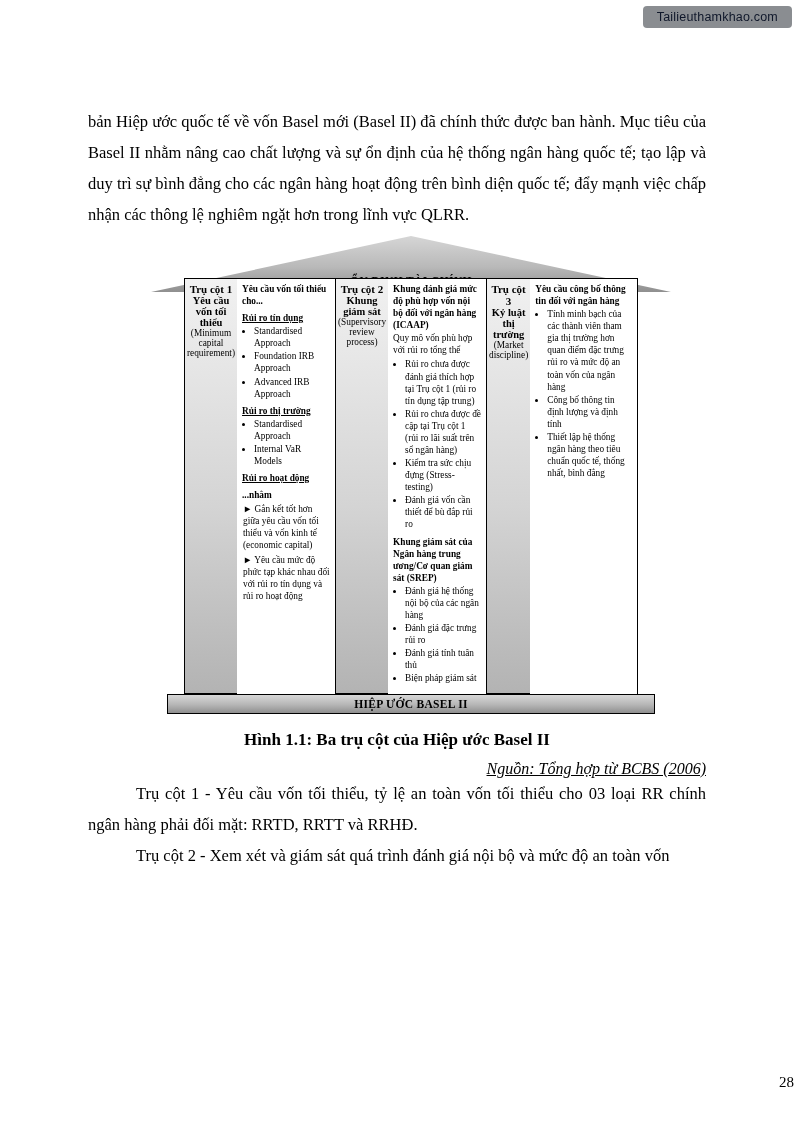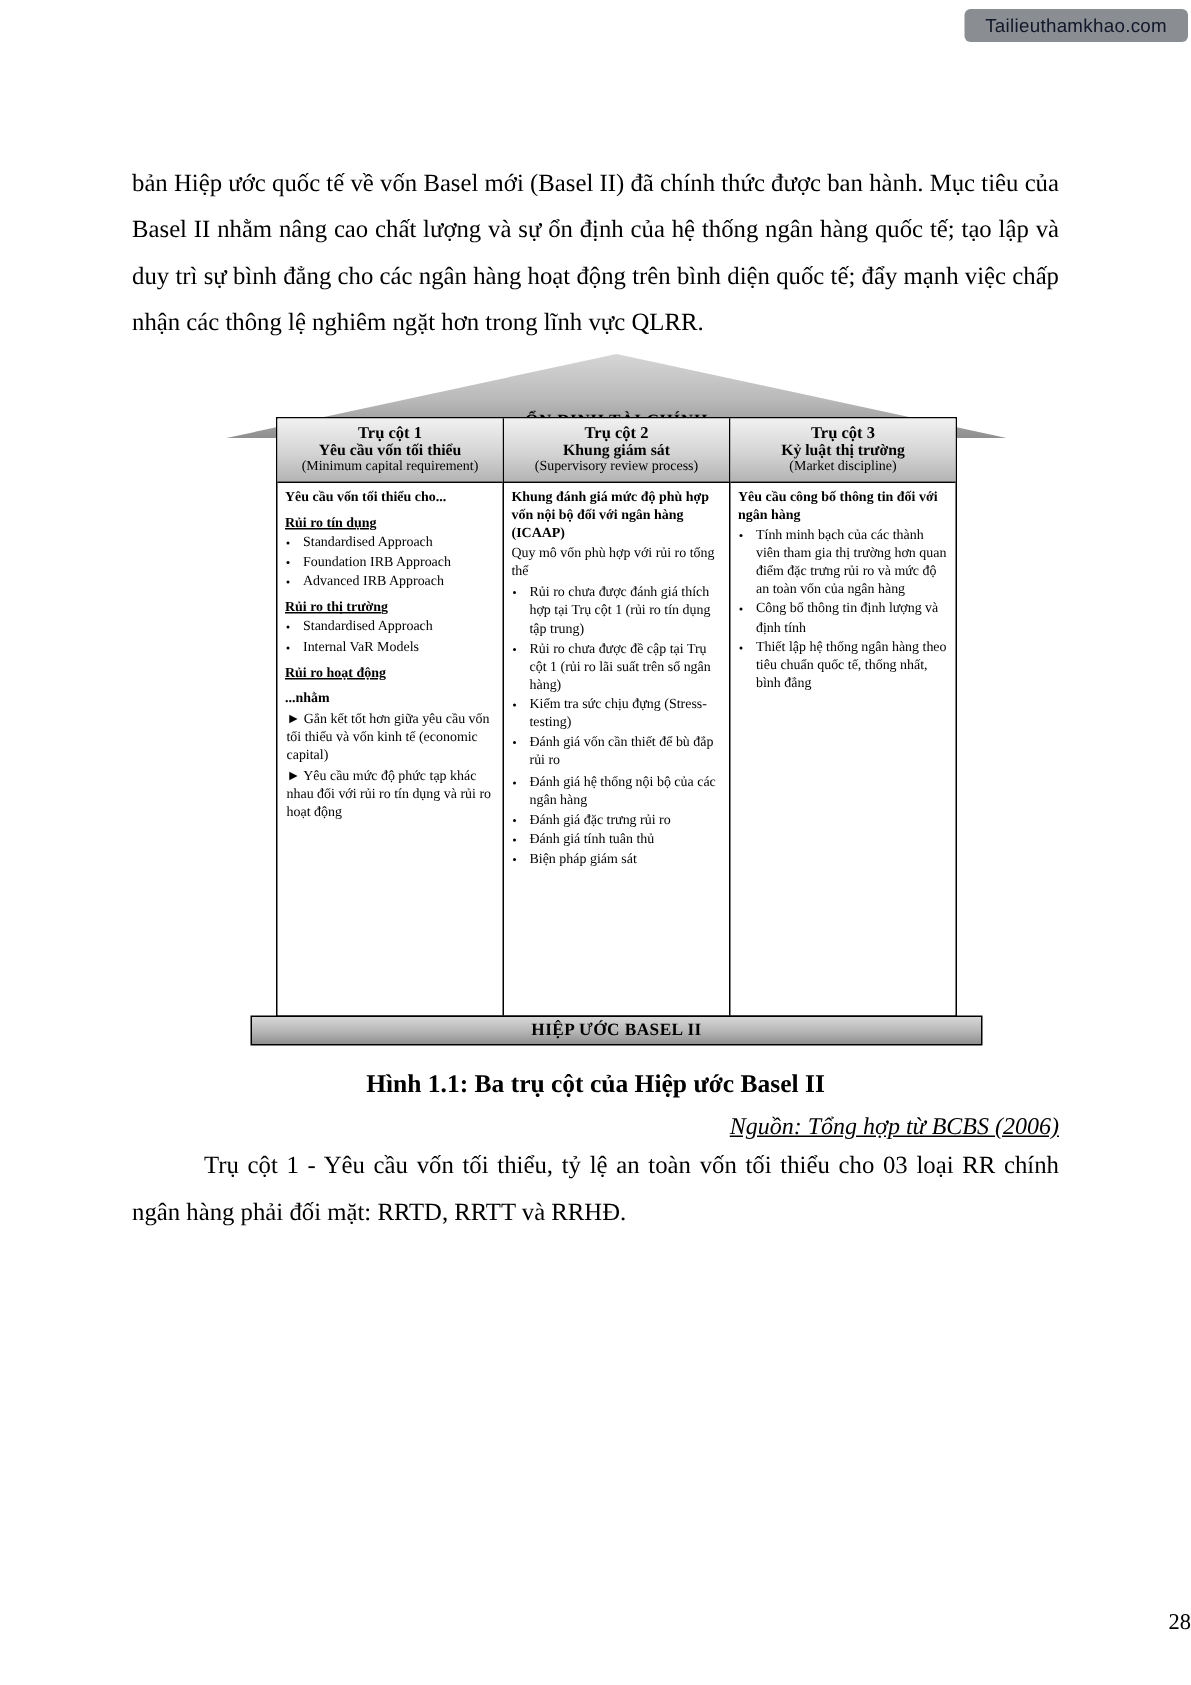--- a/index.html
+++ b/index.html
@@ -28,21 +28,21 @@
     clip-path:polygon(50% 0, 100% 100%, 0 100%);
     display:flex; align-items:flex-end; justify-content:center;
   }
   .roof-label { font-weight:bold; font-size:11.5px; padding-bottom:5px; letter-spacing:0.4px; }
 
   .pillars-table {
     width:452px; margin:-14px auto 0; position:relative;
     display:flex; align-items:stretch;
     border:1.5px solid #000; background:#fff;
   }
-  .pillar { flex:1; display:flex; flex-direction:column; border-right:1px solid #000; min-width:0; }
+  .pillar { flex:1; display:flex; flex-direction:row; border-right:1px solid #000; min-width:0; }
   .pillar:last-child { border-right:none; }
   .pillar-header {
     border-bottom:1px solid #000; text-align:center; padding:4px 2px 5px;
     background:linear-gradient(180deg,#f1f1f1 0%,#d4d4d4 55%,#b3b3b3 100%);
   }
   .pillar-header .t1 { font-weight:bold; font-size:11px; }
   .pillar-header .t2 { font-weight:bold; font-size:10.5px; }
   .pillar-header .t3 { font-size:9.3px; }
   .pillar-body {
     padding:4px 5px 6px; font-size:9.3px; line-height:1.3;
@@ -117,20 +117,21 @@
             </div>
           <div class="pillar-body">
               <div class="blk-heading">Khung đánh giá mức độ phù hợp vốn nội bộ đối với ngân hàng (ICAAP)</div>
               <div class="blk-para">Quy mô vốn phù hợp với rủi ro tổng thể</div>
               <ul class="blk-bullets">
                 <li>Rủi ro chưa được đánh giá thích hợp tại Trụ cột 1 (rủi ro tín dụng tập trung)</li>
                 <li>Rủi ro chưa được đề cập tại Trụ cột 1 (rủi ro lãi suất trên sổ ngân hàng)</li>
                 <li>Kiểm tra sức chịu đựng (Stress-testing)</li>
                 <li>Đánh giá vốn cần thiết để bù đắp rủi ro</li>
               </ul>
+              <div class="blk-heading">Khung giám sát của Ngân hàng trung ương/Cơ quan giám sát (SREP)</div>
               <ul class="blk-bullets">
                 <li>Đánh giá hệ thống nội bộ của các ngân hàng</li>
                 <li>Đánh giá đặc trưng rủi ro</li>
                 <li>Đánh giá tính tuân thủ</li>
                 <li>Biện pháp giám sát</li>
               </ul>
             </div>
         </div>
         <div class="pillar">
           <div class="pillar-header">
@@ -149,17 +150,18 @@
         </div>
       </div>
 
       <div class="base-bar">HIỆP ƯỚC BASEL II</div>
     </div>
 
     <p class="caption">Hình 1.1: Ba trụ cột của Hiệp ước Basel II</p>
     <p class="source">Nguồn: Tổng hợp từ BCBS (2006)</p>
 
     <p class="para indent">Trụ cột 1 - Yêu cầu vốn tối thiểu, tỷ lệ an toàn vốn tối thiểu cho 03 loại RR chính ngân hàng phải đối mặt: RRTD, RRTT và RRHĐ.</p>
+    <p class="para indent">Trụ cột 2 - Xem xét và giám sát quá trình đánh giá nội bộ và mức độ an toàn vốn</p>
 
   </div>
 
   <div class="page-number">28</div>
 </div>
 
 </body></html>

